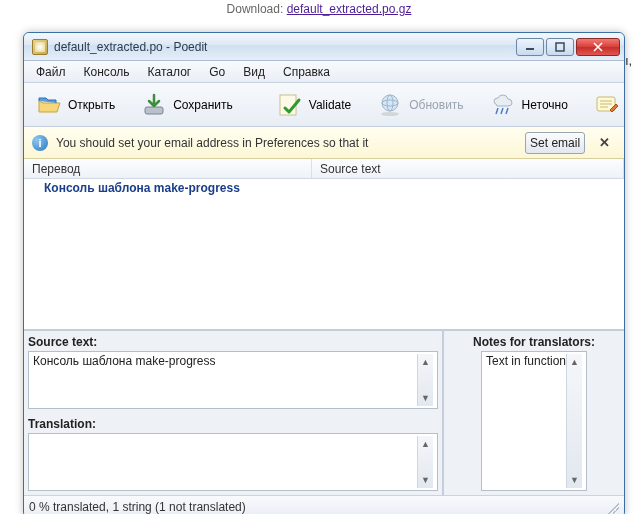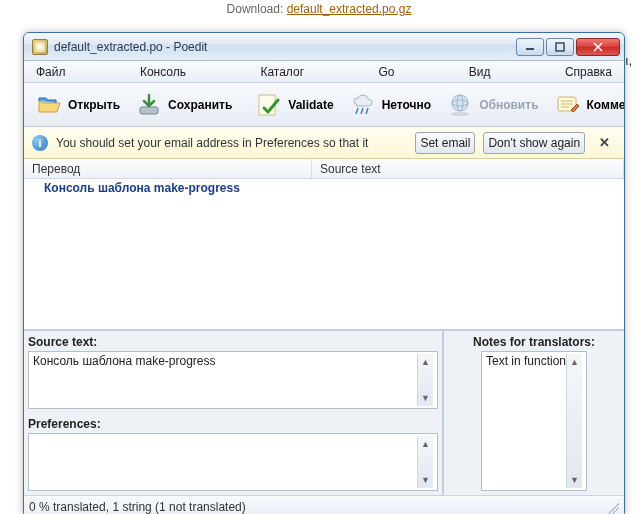--- a/index.html
+++ b/index.html
@@ -12,21 +12,21 @@
     position: relative;
     overflow: hidden;
   }
   .bg-link-line {
     position: absolute;
     top: 2px; left: 0; width: 100%;
     text-align: center;
     color: #666;
     font-size: 12px;
   }
-  .bg-link-line a { color: #a16207; text-decoration: underline; }
+  .bg-link-line a { color: #4c1d95; text-decoration: underline; }
   .bg-frag { position:absolute; right:6px; top:53px; font-size:13px; color:#333;}
   .app-window {
     position: absolute;
     left: 23px; top: 32px;
     width: 602px; height: 486px;
     border: 1px solid #3b6ea5;
     border-radius: 6px;
     background: #7dd3fc;
     box-shadow: 0 0 8px rgba(0,0,0,0.25);
     display: flex;
@@ -64,29 +64,28 @@
     background: linear-gradient(to bottom,#f07a76,#d9403b 48%,#c62e29 52%,#e25650);
     border-color: #8a2a26; color: #fff;
   }
   .menubar {
     height: 22px;
     background: linear-gradient(to bottom,#f8fafc,#e9eef6);
     border-bottom: 1px solid #c9d4e3;
     display: flex; align-items: center;
     padding: 0 4px; gap: 2px;
     font-size: 12px;
-    justify-content: space-between;
   }
   .menu-item { padding: 2px 8px; color: #222; border-radius:2px; }
   .toolbar {
     height: 44px;
     background: linear-gradient(to bottom,#f7f9fc,#e8edf5);
     border-bottom: 1px solid #c3ceda;
     display: flex; align-items: center;
-    padding: 0 4px; gap:0;font-weight:bold;
+    padding: 0 4px; gap:10px;
   }
   .tool-btn {
     display: flex; align-items: center; gap: 6px;
     padding: 4px 8px; border-radius: 3px;
     font-size: 12px;
   }
   .tool-btn .ticon { width: 26px; height: 26px; display:flex;align-items:center;justify-content:center;}
   .tool-btn.disabled { color:#9aa3af; }
   .sep { width:1px; height:30px; background:#c9d4e3; margin:0 4px;}
   .info-bar {
@@ -228,62 +227,61 @@
     <div class="sep"></div>
     <div class="tool-btn">
       <span class="ticon">
         <svg width="26" height="26" viewBox="0 0 26 26">
             <rect x="3" y="3" width="16" height="20" fill="#fdfbe8" stroke="#c9c08a"></rect>
             <path d="M8 16 L12 20 L22 8" fill="none" stroke="#2e9a2e" stroke-width="3" stroke-linecap="round" stroke-linejoin="round"></path>
           </svg>
       </span>
       <span>Validate</span>
     </div>
+    <div class="tool-btn disabled">
+      <span class="ticon">
+        <svg width="26" height="26" viewBox="0 0 26 26">
+            <circle cx="13" cy="11" r="8" fill="#d5e6f5" stroke="#9fb6cc"></circle>
+            <ellipse cx="13" cy="11" rx="8" ry="3" fill="none" stroke="#9fb6cc"></ellipse>
+            <ellipse cx="13" cy="11" rx="3" ry="8" fill="none" stroke="#9fb6cc"></ellipse>
+            <ellipse cx="13" cy="22" rx="9" ry="2" fill="#d0d6da"></ellipse>
+          </svg>
+      </span>
+      <span>Обновить</span>
+    </div>
     <div class="tool-btn">
       <span class="ticon">
         <svg width="26" height="26" viewBox="0 0 26 26">
             <path d="M6 12 Q4 12 4 9 Q4 6 8 6 Q9 3 13 3 Q17 3 18 7 Q22 7 22 11 Q22 14 18 14 L7 14 Z" fill="#e8edf2" stroke="#a7b3c0"></path>
             <line x1="8" y1="16" x2="6" y2="22" stroke="#4a7bc4" stroke-width="1.5"></line>
             <line x1="13" y1="16" x2="11" y2="22" stroke="#4a7bc4" stroke-width="1.5"></line>
             <line x1="18" y1="16" x2="16" y2="22" stroke="#4a7bc4" stroke-width="1.5"></line>
           </svg>
       </span>
       <span>Неточно</span>
-    </div>
-    <div class="tool-btn disabled">
-      <span class="ticon">
-        <svg width="26" height="26" viewBox="0 0 26 26">
-            <circle cx="13" cy="11" r="8" fill="#d5e6f5" stroke="#9fb6cc"></circle>
-            <ellipse cx="13" cy="11" rx="8" ry="3" fill="none" stroke="#9fb6cc"></ellipse>
-            <ellipse cx="13" cy="11" rx="3" ry="8" fill="none" stroke="#9fb6cc"></ellipse>
-            <ellipse cx="13" cy="22" rx="9" ry="2" fill="#d0d6da"></ellipse>
-          </svg>
-      </span>
-      <span>Обновить</span>
     </div>
     <div class="tool-btn">
       <span class="ticon">
         <svg width="26" height="26" viewBox="0 0 26 26">
             <rect x="3" y="5" width="18" height="14" rx="2" fill="#fdf9d9" stroke="#c9b96a"></rect>
             <line x1="6" y1="9" x2="18" y2="9" stroke="#c9b96a"></line>
             <line x1="6" y1="12" x2="18" y2="12" stroke="#c9b96a"></line>
             <line x1="6" y1="15" x2="14" y2="15" stroke="#c9b96a"></line>
             <path d="M16 18 L22 12 L24 14 L18 20 Z" fill="#e07a3a" stroke="#a0521e"></path>
           </svg>
       </span>
       <span>Коммент</span>
     </div>
   </div>
 
   <div class="info-bar">
     <div class="info-icon">i</div>
     <div>You should set your email address in Preferences so that it</div>
     <div class="spacer"></div>
     <button class="ibtn">Set email</button>
-    <button class="ibtn">Don't show again</button>
     <div class="close-x">✕</div>
   </div>
 
   <div class="headers">
     <div class="col col2">Перевод</div>
     <div class="col col1">Source text</div>
   </div>
 
   <div class="grid">
     <div class="row">
@@ -295,21 +293,21 @@
   <div class="bottom-panes">
     <div class="left-panes">
       <div class="pane-label">Source text:</div>
       <div class="pane-box" style="flex:1">
         <div class="content">Консоль шаблона make-progress</div>
         <div class="sb">
             <div class="arr">▲</div>
             <div class="arr">▼</div>
           </div>
       </div>
-      <div class="pane-label">Preferences:</div>
+      <div class="pane-label">Translation:</div>
       <div class="pane-box" style="flex:1">
         <div class="content"></div>
         <div class="sb">
             <div class="arr">▲</div>
             <div class="arr">▼</div>
           </div>
       </div>
     </div>
     <div class="right-panes">
       <div class="pane-label">Notes for translators:</div>

